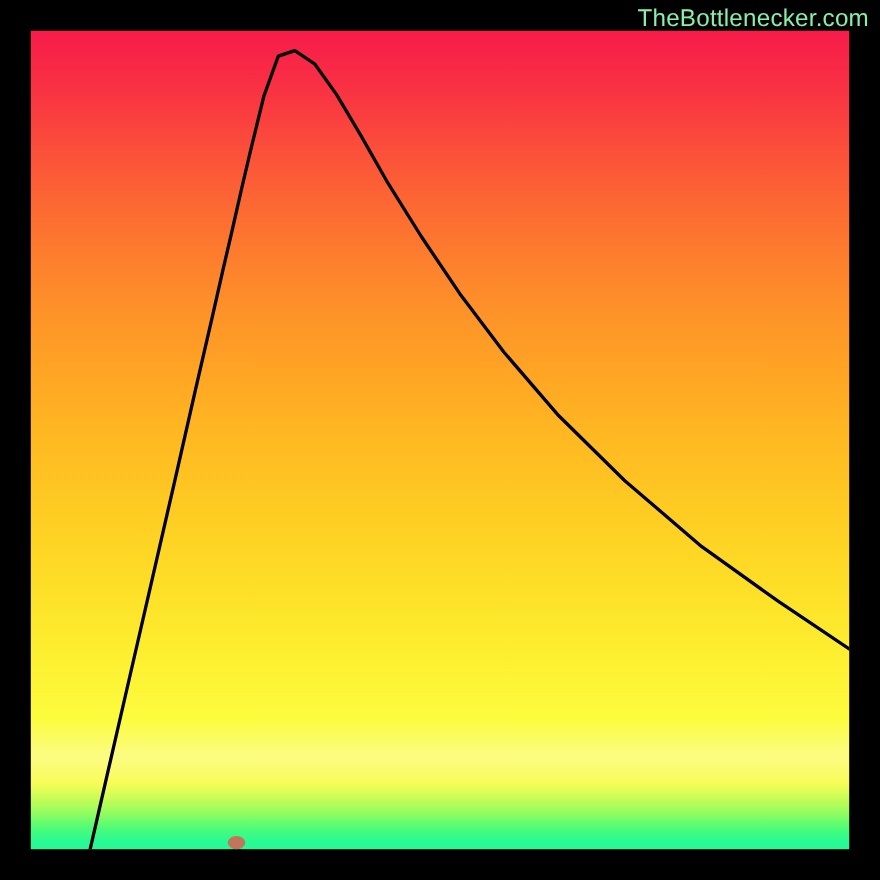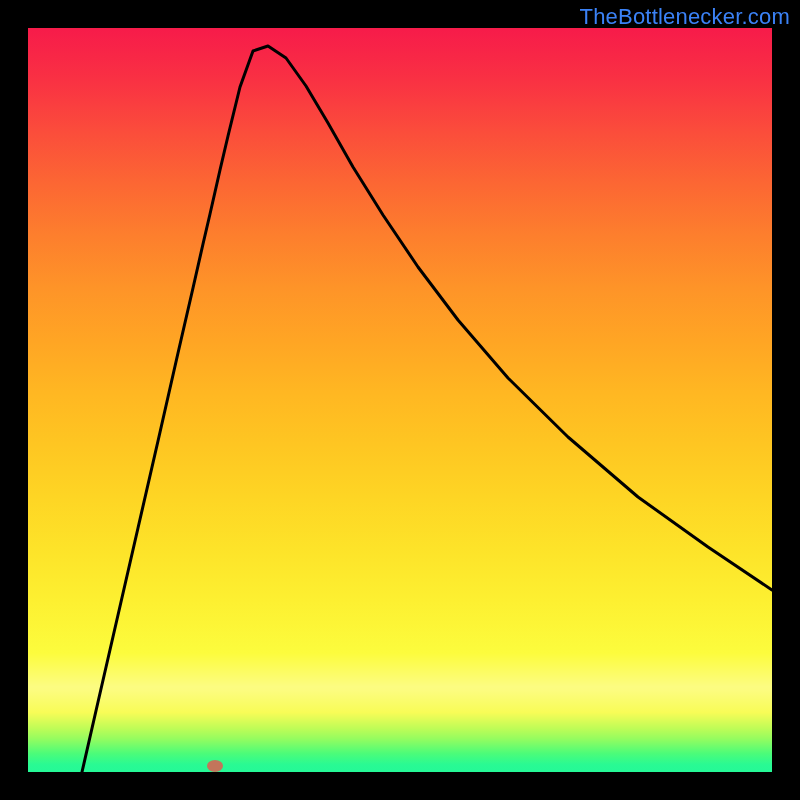--- a/index.html
+++ b/index.html
@@ -55,21 +55,21 @@
     top: 0;
     width: 744px;
     height: 744px;
   }
   .watermark {
     position: absolute;
     top: 4px;
     right: 10px;
     font-family: Arial, Helvetica, sans-serif;
     font-size: 22px;
-    color: #3b82f6;
+    color: #86efac;
     letter-spacing: 0.2px;
     font-weight: 500;
   }
   .marker {
     position: absolute;
     width: 16px;
     height: 12px;
     border-radius: 50%;
     background: rgb(195, 117, 91);
     transform: translate(-50%, -50%);

